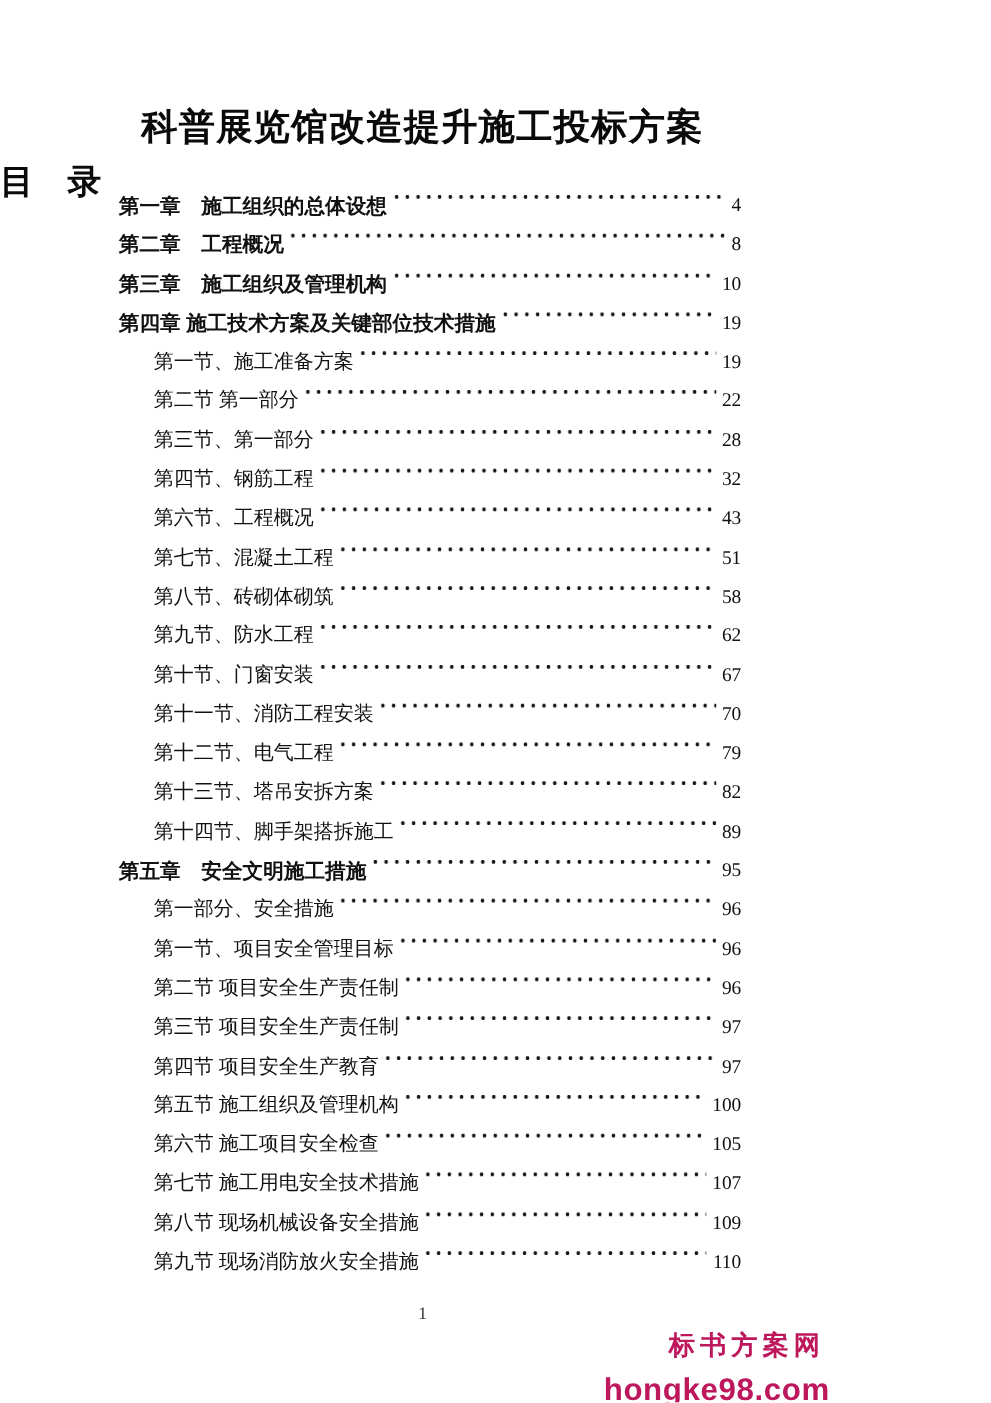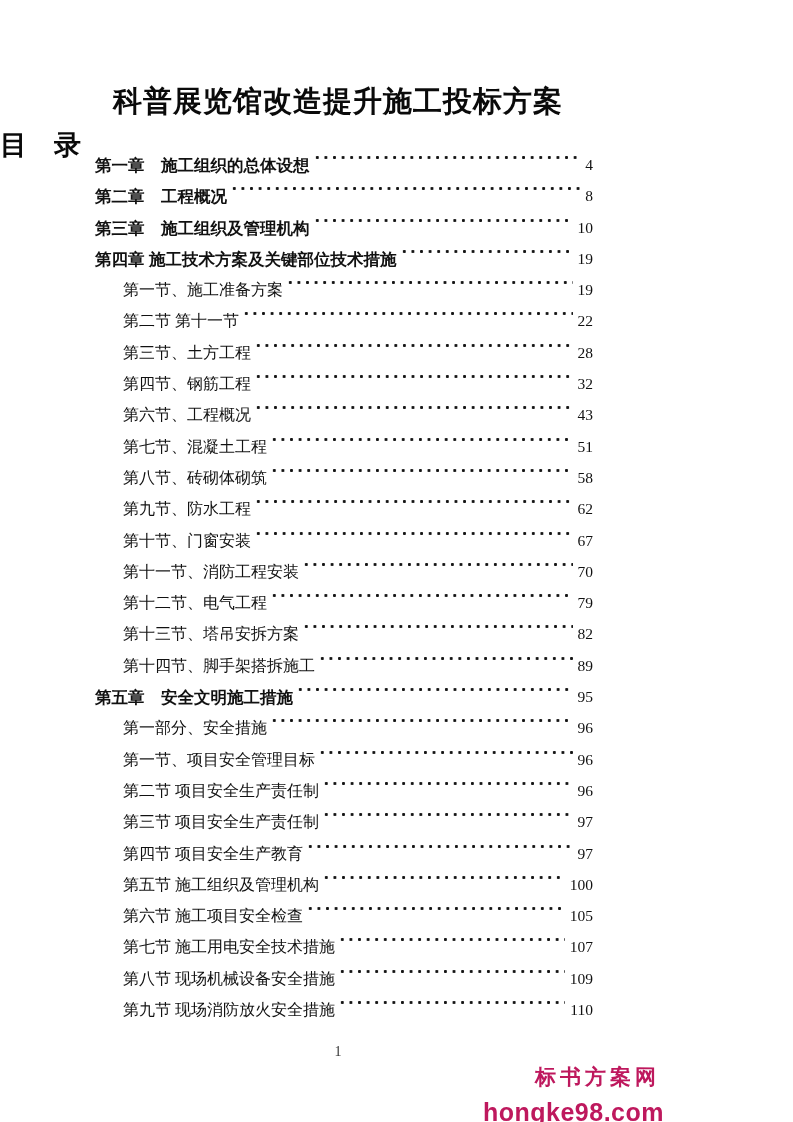--- a/index.html
+++ b/index.html
@@ -145,27 +145,27 @@
         <span class="toc-page">19</span>
       </div>
 
       <div class="toc-row section">
         <span class="toc-text">第一节、施工准备方案</span>
         <span class="dots"></span>
         <span class="toc-page">19</span>
       </div>
 
       <div class="toc-row section">
-        <span class="toc-text">第二节 第十一节</span>
+        <span class="toc-text">第二节 第一部分</span>
         <span class="dots"></span>
         <span class="toc-page">22</span>
       </div>
 
       <div class="toc-row section">
-        <span class="toc-text">第三节、土方工程</span>
+        <span class="toc-text">第三节、第一部分</span>
         <span class="dots"></span>
         <span class="toc-page">28</span>
       </div>
 
       <div class="toc-row section">
         <span class="toc-text">第四节、钢筋工程</span>
         <span class="dots"></span>
         <span class="toc-page">32</span>
       </div>
 

